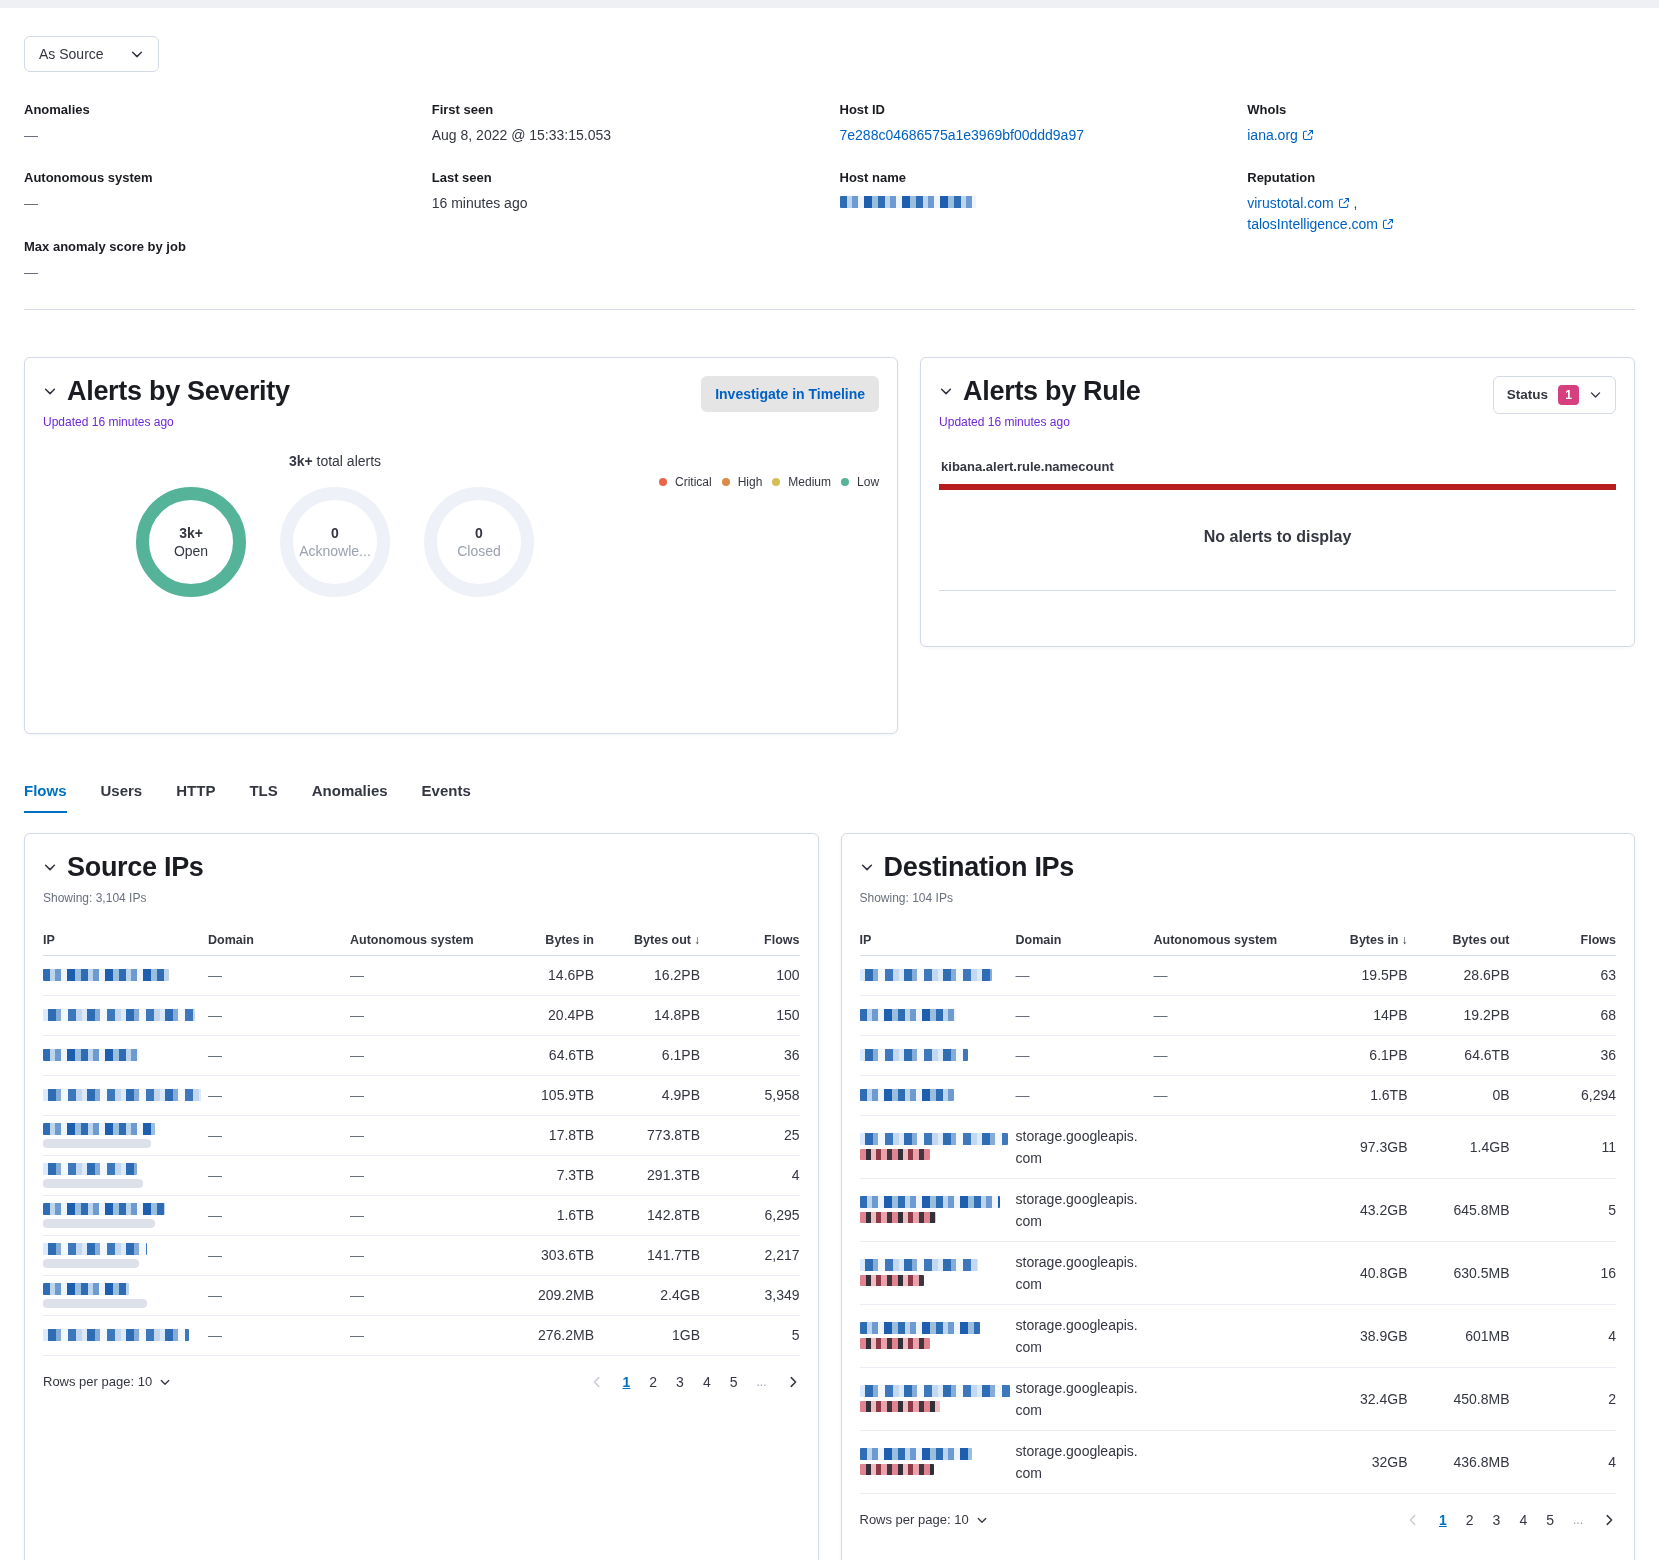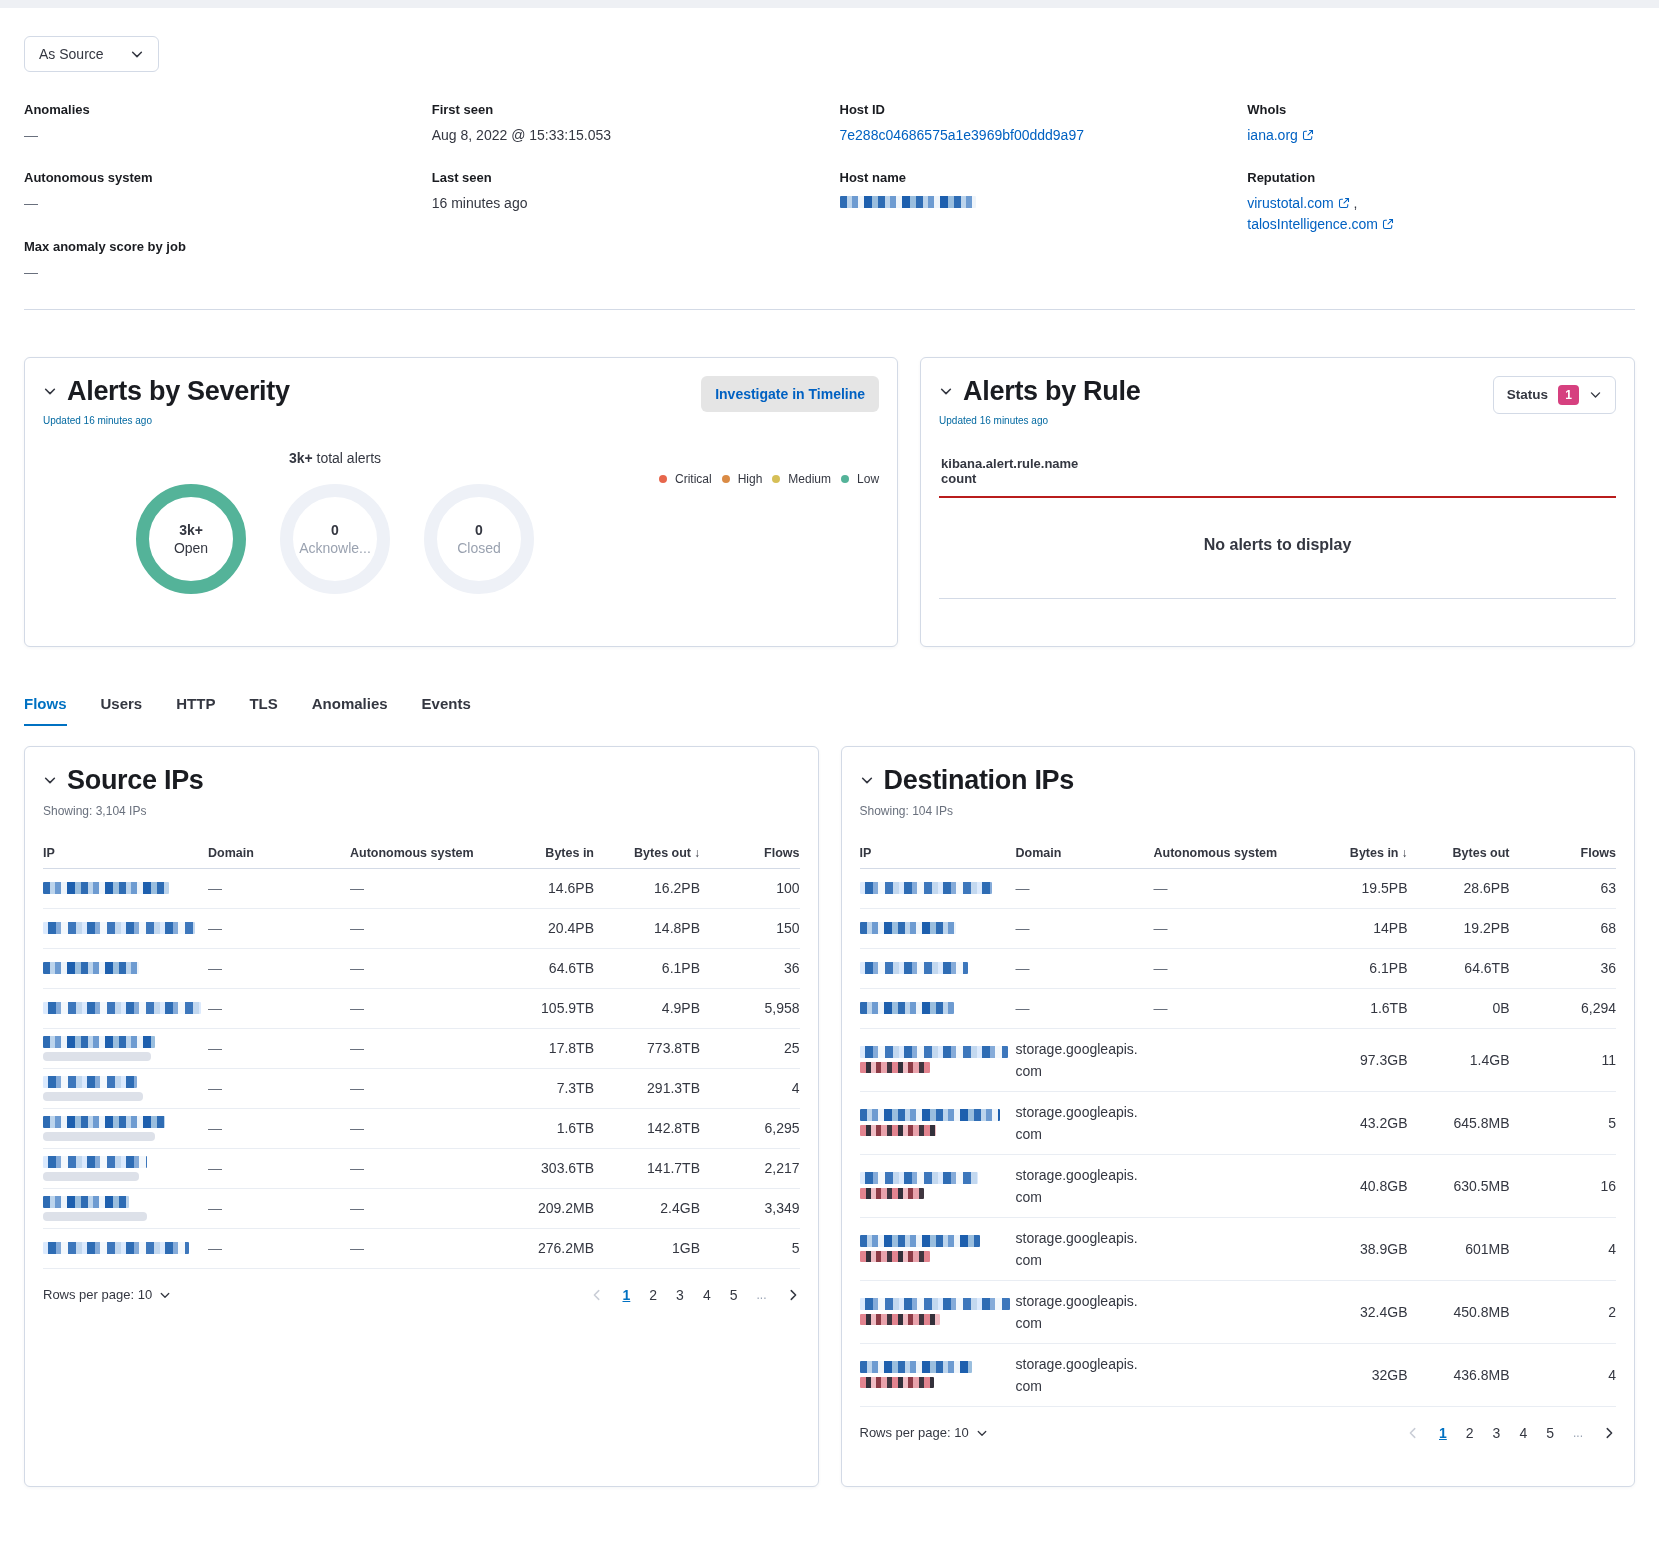--- a/index.html
+++ b/index.html
@@ -37,21 +37,21 @@
   .ext { display:inline-flex; margin-left:4px; color:#0061c2; vertical-align:-1px; }
   .comma { color:#343741; }
   .divider { border-top:1px solid #d3dae6; margin-top:2px; }
 
   
   .panels-row { display:flex; gap:22px; margin-top:47px; }
   .panel { flex:1; background:#fff; border:1px solid #d3dae6; border-radius:6px; padding:18px;
     box-shadow:0 1px 3px rgba(69,79,100,0.06); }
   .panel-head { display:flex; justify-content:space-between; align-items:flex-start; }
   .panel-title { font-size:27px; font-weight:700; color:#1a1c21; display:flex; align-items:center; gap:10px; letter-spacing:-0.3px; }
-  .updated { font-size:10px; color:#0369a1; margin-top:8px; }
+  .updated { font-size:12px; color:#6d28d9; margin-top:8px; }
   .btn-invest { background:#e5e5e5; color:#0061c2; font-size:14px; font-weight:600; border:none;
     border-radius:6px; padding:10px 14px; cursor:pointer; }
   .btn-status { display:flex; align-items:center; gap:10px; background:#fff; border:1px solid #d3dae6;
     border-radius:6px; padding:8px 13px; font-size:13.5px; font-weight:700; color:#343741; cursor:pointer; }
   .badge-accent { background:#d6407f; color:#fff; border-radius:4px; min-width:21px; height:20px;
     display:inline-flex; align-items:center; justify-content:center; font-size:12px; font-weight:700; padding:0 5px; }
 
   
   .sev-body { display:flex; align-items:flex-start; margin-top:14px; }
   .sev-left { width:556px; margin-left:14px; }
@@ -64,22 +64,22 @@
   .donut .num { font-size:14px; font-weight:700; color:#343741; }
   .donut .lbl { font-size:14px; color:#343741; margin-top:2px; }
   .donut.muted .lbl { color:#9aa2b0; }
   .legend { margin-left:46px; margin-top:32px; display:flex; gap:10px; }
   .legend-item { display:flex; align-items:center; gap:8px; font-size:12px; color:#343741; }
   .dot { width:8px; height:8px; border-radius:50%; }
   .dot.critical { background:#e7664c; } .dot.high { background:#da8b45; }
   .dot.medium { background:#d6bf57; } .dot.low { background:#54b399; }
 
   
-  .rule-head { display:flex; justify-content:space-between; margin-top:30px; padding:0 2px 10px 2px;
-    font-size:13px; font-weight:700; color:#343741; border-bottom:2px solid #b91c1c;flex-direction:column; }
+  .rule-head { display:flex; margin-top:30px; padding:0 2px 10px 2px;
+    font-size:13px; font-weight:700; color:#343741; border-bottom:6px solid #b91c1c; }
   .rule-empty { text-align:center; font-size:16px; font-weight:700; color:#343741;
     padding:38px 0 44px; border-bottom:1px solid #d3dae6; }
 
   
   .tabs { display:flex; gap:34px; margin-top:48px; }
   .tab { font-size:15px; font-weight:600; color:#343741; padding-bottom:12px; cursor:pointer; }
   .tab.active { color:#0071c2; border-bottom:2px solid #0071c2; }
 
   
   .panels-row2 { display:flex; gap:22px; margin-top:20px; }
@@ -189,21 +189,21 @@
               </svg>
             </span>
         </div>
       </div>
     </div>
   </div>
   <div class="divider"></div>
 
   <div class="panels-row">
 
-    <div class="panel" style="height:290px">
+    <div class="panel" style="height:377px">
       <div class="panel-head">
         <div>
           <div class="panel-title">
             <span class="chev">
                 <svg width="14" height="14" viewBox="0 0 16 16">
                   <path d="M3 6l5 5 5-5" fill="none" stroke="currentColor" stroke-width="1.8" stroke-linecap="round" stroke-linejoin="round"></path>
                 </svg>
               </span>
             <span>Alerts by Severity</span>
           </div>

